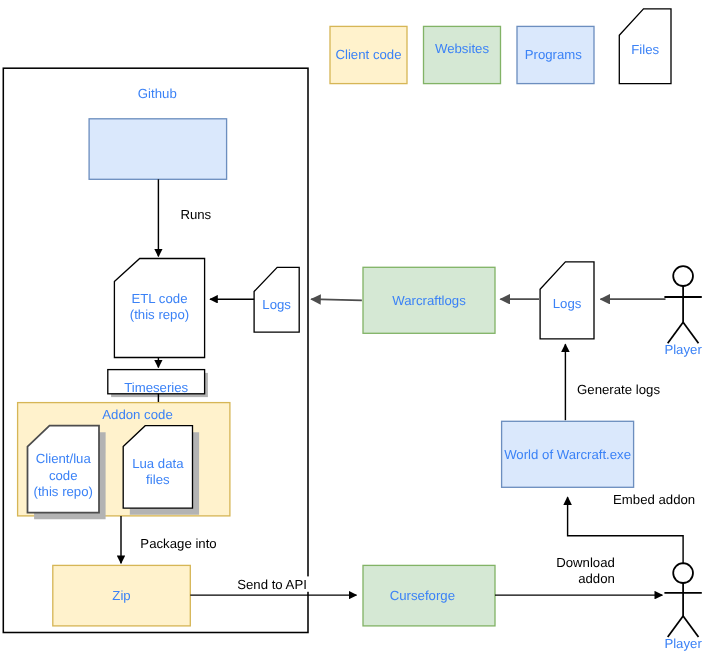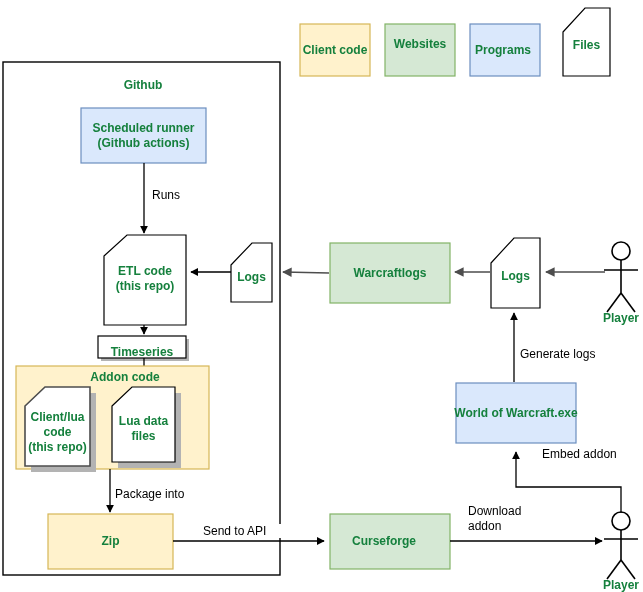--- a/index.html
+++ b/index.html
@@ -23,33 +23,32 @@
     width: 643px;
     height: 592px;
   }
   .node-label {
     position: absolute;
     display: flex;
     align-items: center;
     justify-content: center;
     font-family: "Liberation Sans", sans-serif;
     font-size: 12px;
-    color: #15803d;
+    color: #3b82f6;
     line-height: 15px;
     text-align: center;
     white-space: pre;
-    font-weight: bold;
   }
   .edge-label {
     position: absolute;
     font-family: "Liberation Sans", sans-serif;
     font-size: 12px;
     color: #000000;
     line-height: 14px;
-    text-align: left;
+    text-align: right;
     white-space: pre;
     background: #ffffff;
     padding: 0 2px;
   }
 </style>
 </head>
 <body>
 
 <div id="canvas">
 
@@ -139,22 +138,20 @@
     </g>
   </svg>
 
   <div class="node-label" style="left:300px; top:24px; width:70px; height:52px;">Client code</div>
   <div class="node-label" style="left:385px; top:24px; width:70px; height:41px;">Websites</div>
   <div class="node-label" style="left:470px; top:24px; width:66px; height:52px;">Programs</div>
   <div class="node-label" style="left:563px; top:24px; width:47px; height:42px;">Files</div>
 
   <div class="node-label" style="left:90px; top:76px; width:106px; height:18px;">Github</div>
 
-  <div class="node-label" style="left: 81px; top: 108px; width: 125px; height: 55px; white-space: pre-line;">Scheduled runner
-(Github actions)</div>
 
   <div class="node-label" style="left: 104px; top: 248px; width: 82px; height: 62px; white-space: pre-line;">ETL code
 (this repo)</div>
 
   <div class="node-label" style="left:98px; top:336px; width:88px; height:32px;">Timeseries</div>
 
   <div class="node-label" style="left:16px; top:368px; width:218px; height:18px;text-align:right;">Addon code</div>
 
   <div class="node-label" style="left: 25px; top: 402px; width: 65px; height: 60px; white-space: pre-line;">Client/lua
 code
@@ -182,16 +179,16 @@
   <div class="edge-label" style="left:150px; top:188px; width:40px;">Runs</div>
 
   <div class="edge-label" style="left:113px; top:487px; width:82px;">Package into</div>
 
   <div class="edge-label" style="left:201px; top:524px; width:76px;">Send to API</div>
 
   <div class="edge-label" style="left:518px; top:347px; width:80px;">Generate logs</div>
 
   <div class="edge-label" style="left:540px; top:447px; width:90px;">Embed addon</div>
 
-  <div class="edge-label" style="left: 466px; top: 504px; width: 68px; line-height: 15px; white-space: pre-line;">Download
+  <div class="edge-label" style="left: 489px; top: 504px; width: 68px; line-height: 15px; white-space: pre-line;">Download
 addon</div>
 
 </div>
 
 </body></html>

